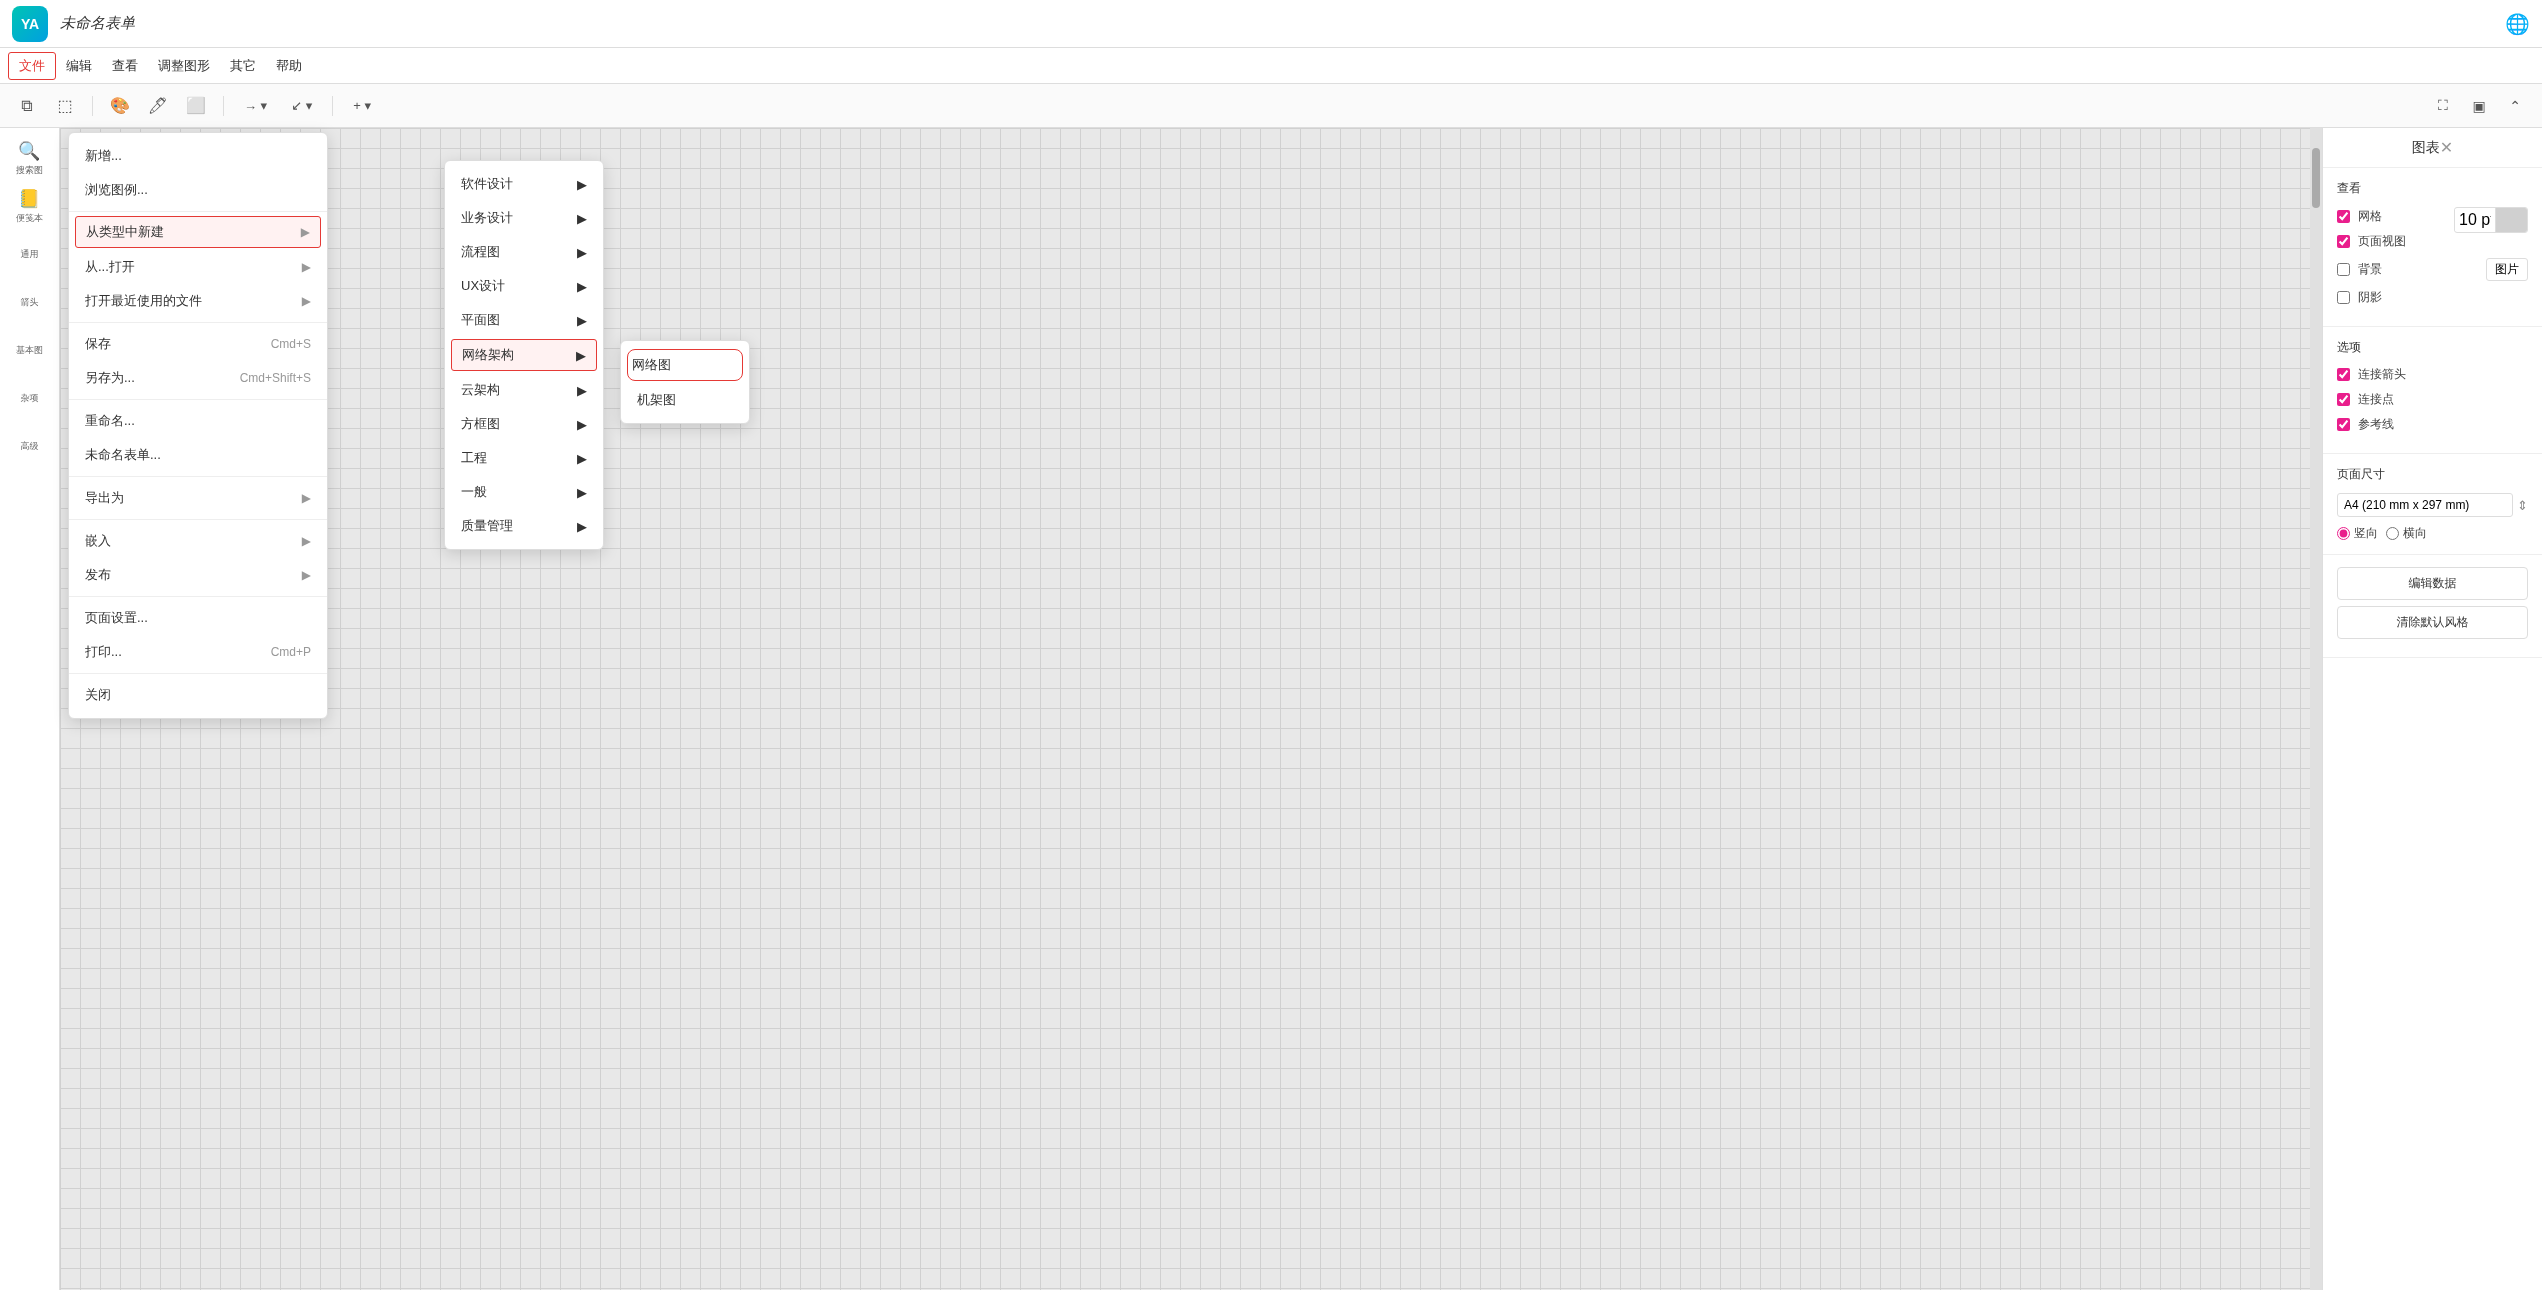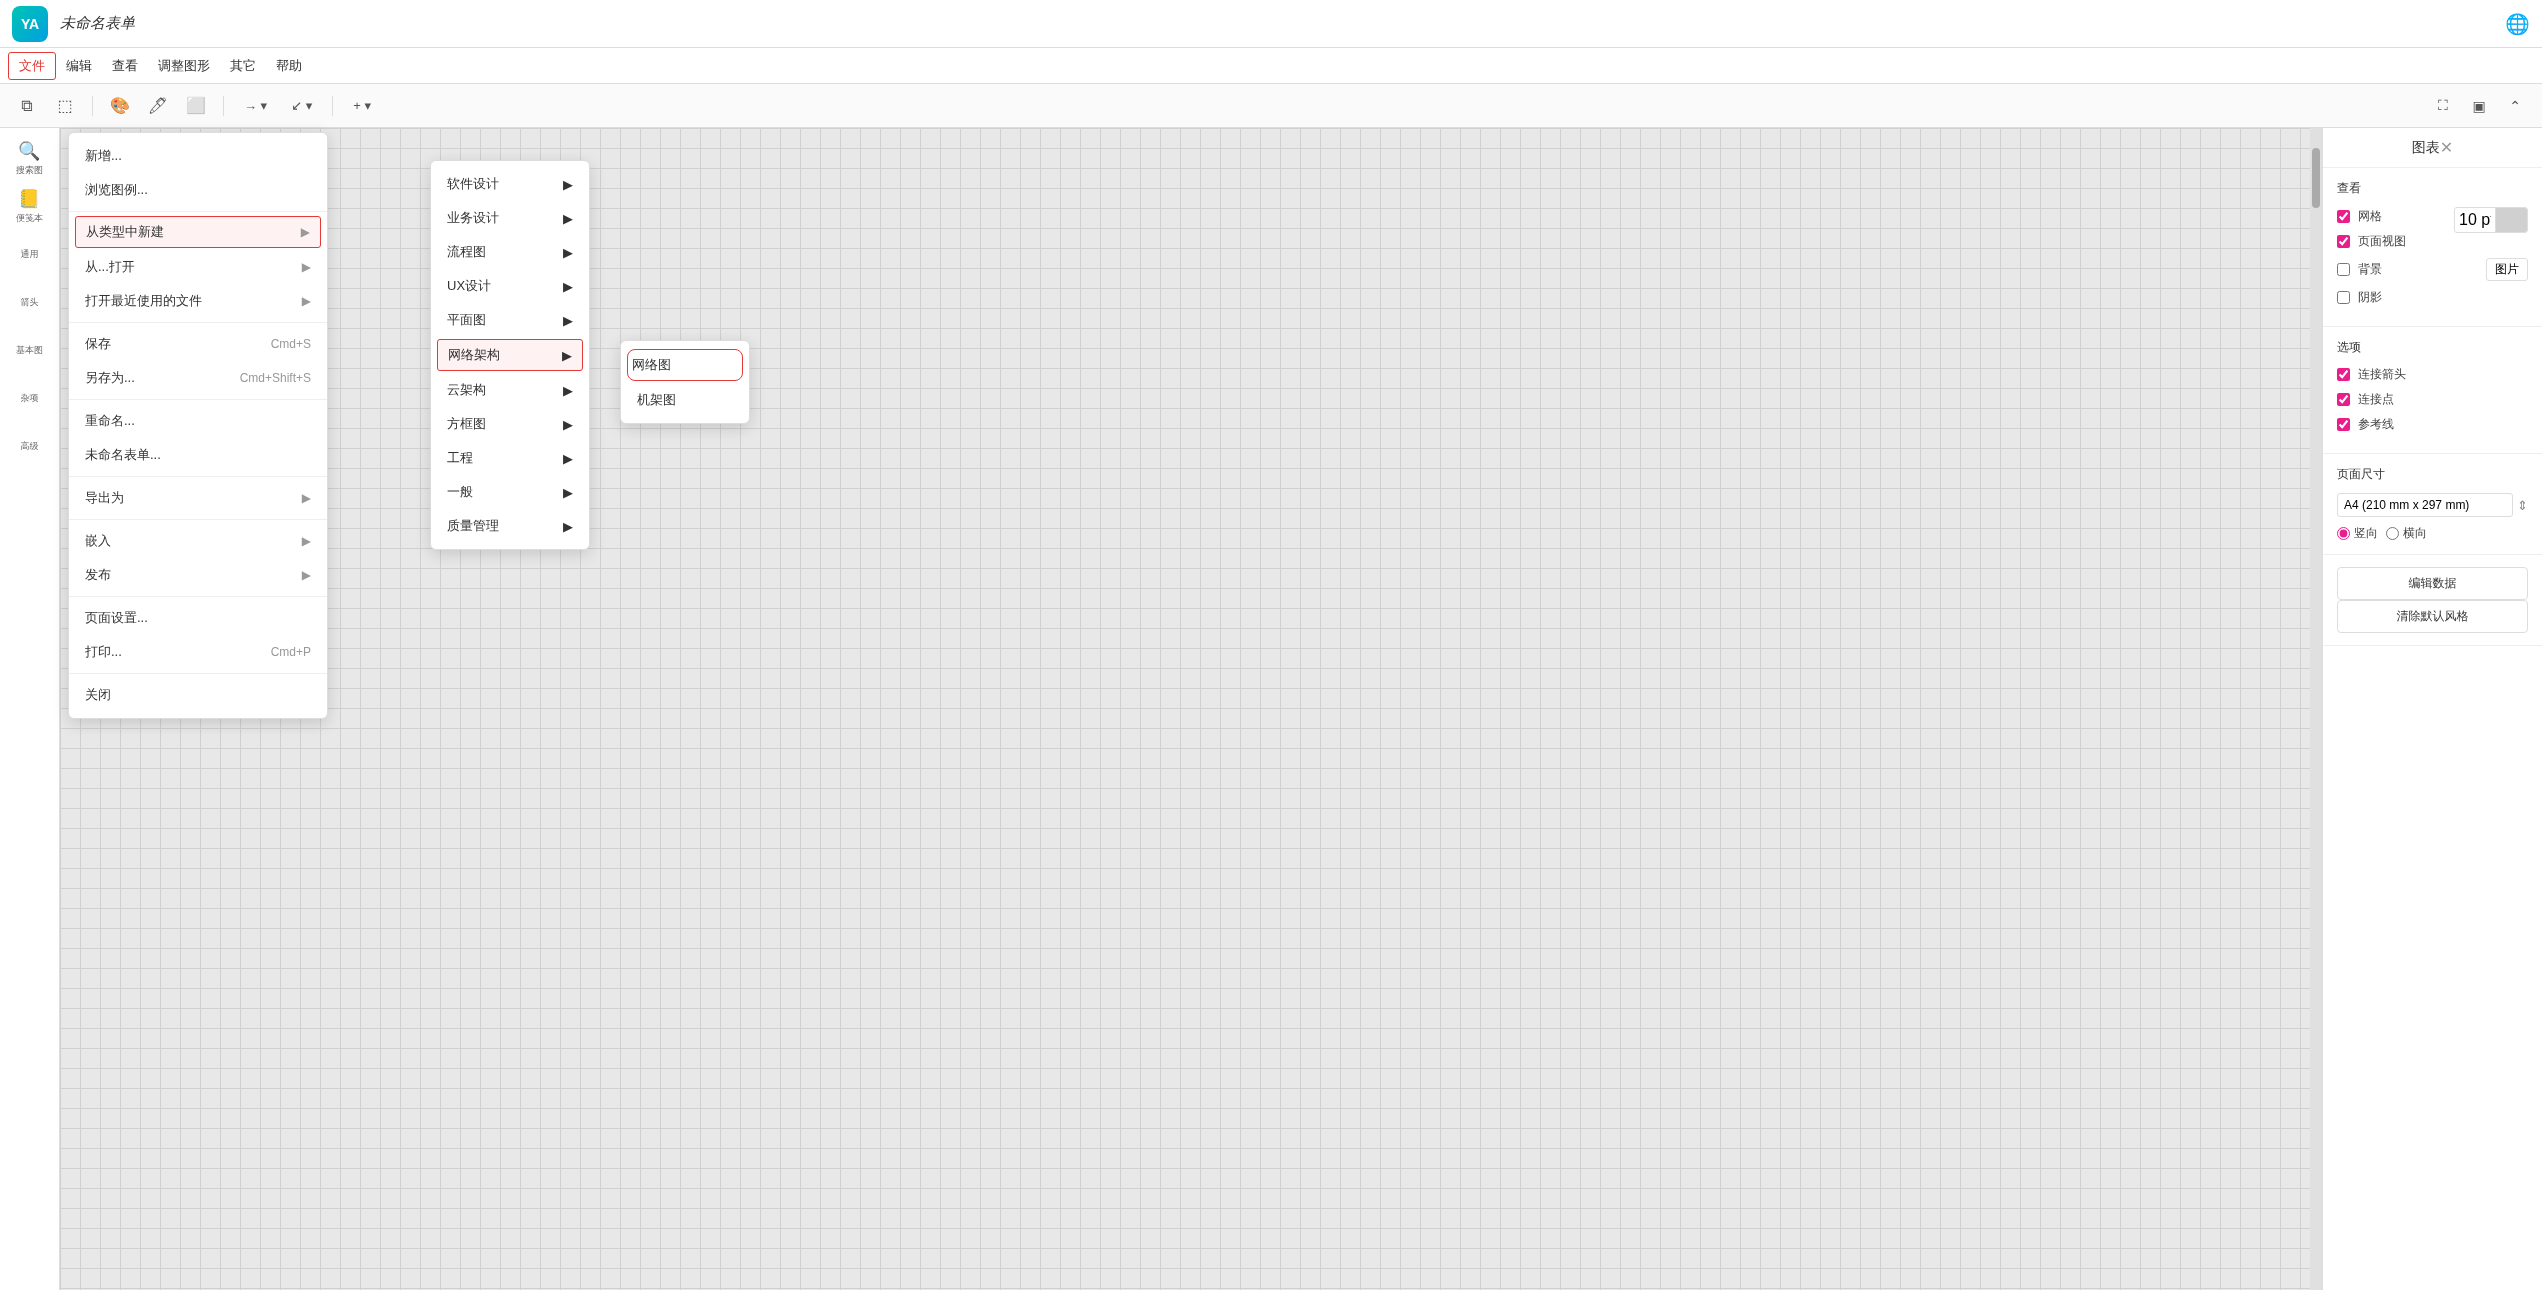--- a/index.html
+++ b/index.html
@@ -102,21 +102,21 @@
     .grid-control { display: flex; align-items: center; gap: 8px; }
     .grid-value { display: flex; align-items: center; border: 1px solid #ddd; border-radius: 3px; overflow: hidden; }
     .grid-value input { width: 40px; border: none; padding: 2px 4px; font-size: 16px; text-align: center; outline: none; }
     .grid-value-color { width: 32px; height: 24px; background: #d0d0d0; border-left: 1px solid #ddd; cursor: pointer; }
     .page-size-select { width: 100%; padding: 4px 6px; border: 1px solid #ddd; border-radius: 3px; font-size: 12px; background: #fff; appearance: none; }
     .page-size-row { display: flex; align-items: center; gap: 8px; margin-top: 8px; }
     .radio-btn { display: flex; align-items: center; gap: 4px; font-size: 12px; color: #444; cursor: pointer; }
     .radio-btn input { accent-color: #e91e8c; }
     .action-btn {
       width: 100%; padding: 7px; border: 1px solid #ddd; background: #fff;
-      border-radius: 4px; font-size: 12px; color: #333; cursor: pointer; 
+      border-radius: 4px; font-size: 12px; color: #333; cursor: pointer; margin-bottom: 6px;
     }
     .dropdown-menu {
       position: absolute; background: #fff; border: 1px solid #ddd;
       border-radius: 6px; box-shadow: 0 4px 16px rgba(0,0,0,0.15); z-index: 200; min-width: 260px;
       padding: 6px 0;
     }
     .dropdown-item {
       display: flex; align-items: center; justify-content: space-between;
       padding: 8px 16px; cursor: pointer; font-size: 13px; color: #333;
     }
@@ -359,21 +359,21 @@
   <div class="dropdown-item">
     <span>打印...</span>
     <span class="shortcut">Cmd+P</span>
   </div>
   <div class="dropdown-sep"></div>
   <div class="dropdown-item">
     <span>关闭</span>
   </div>
 </div>
 
-<div class="submenu" style="left:430px; top:160px;">
+<div class="submenu" style="left:444px; top:160px;">
   <div class="submenu-item">
     <span>软件设计</span>
     <span class="arrow-right">▶</span>
   </div>
   <div class="submenu-item">
     <span>业务设计</span>
     <span class="arrow-right">▶</span>
   </div>
   <div class="submenu-item">
     <span>流程图</span>

